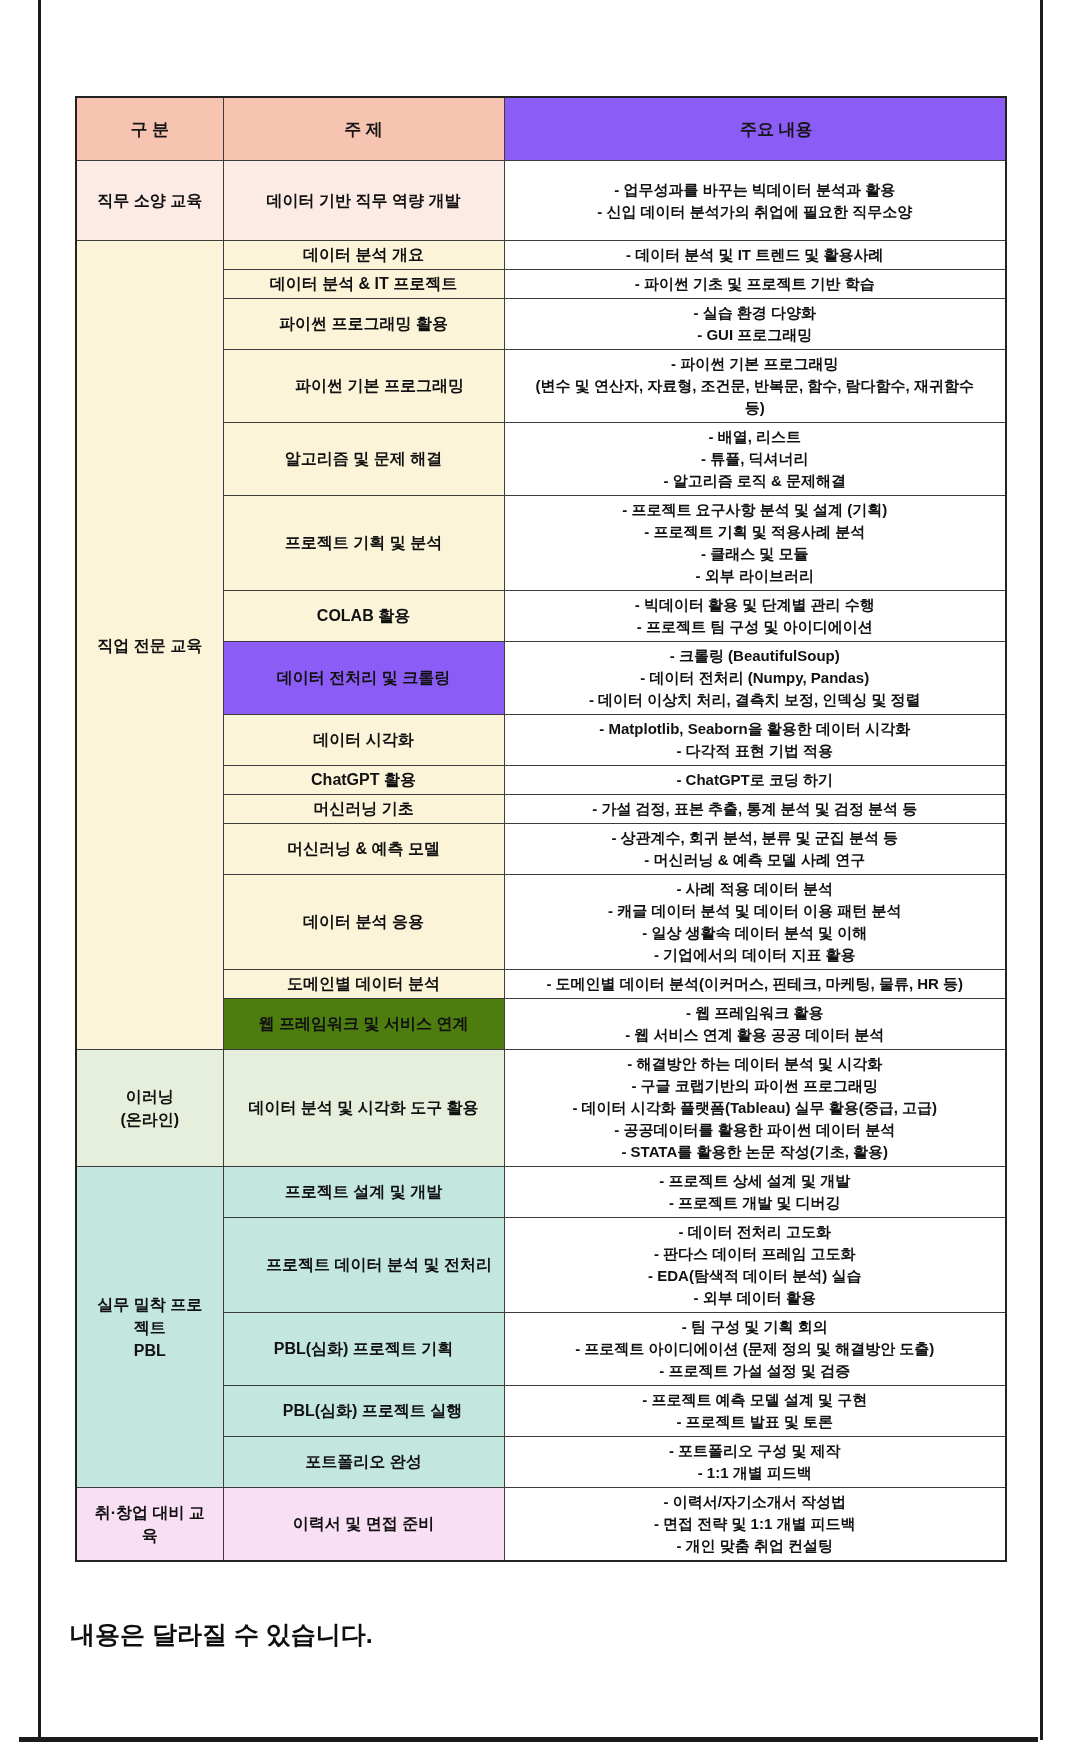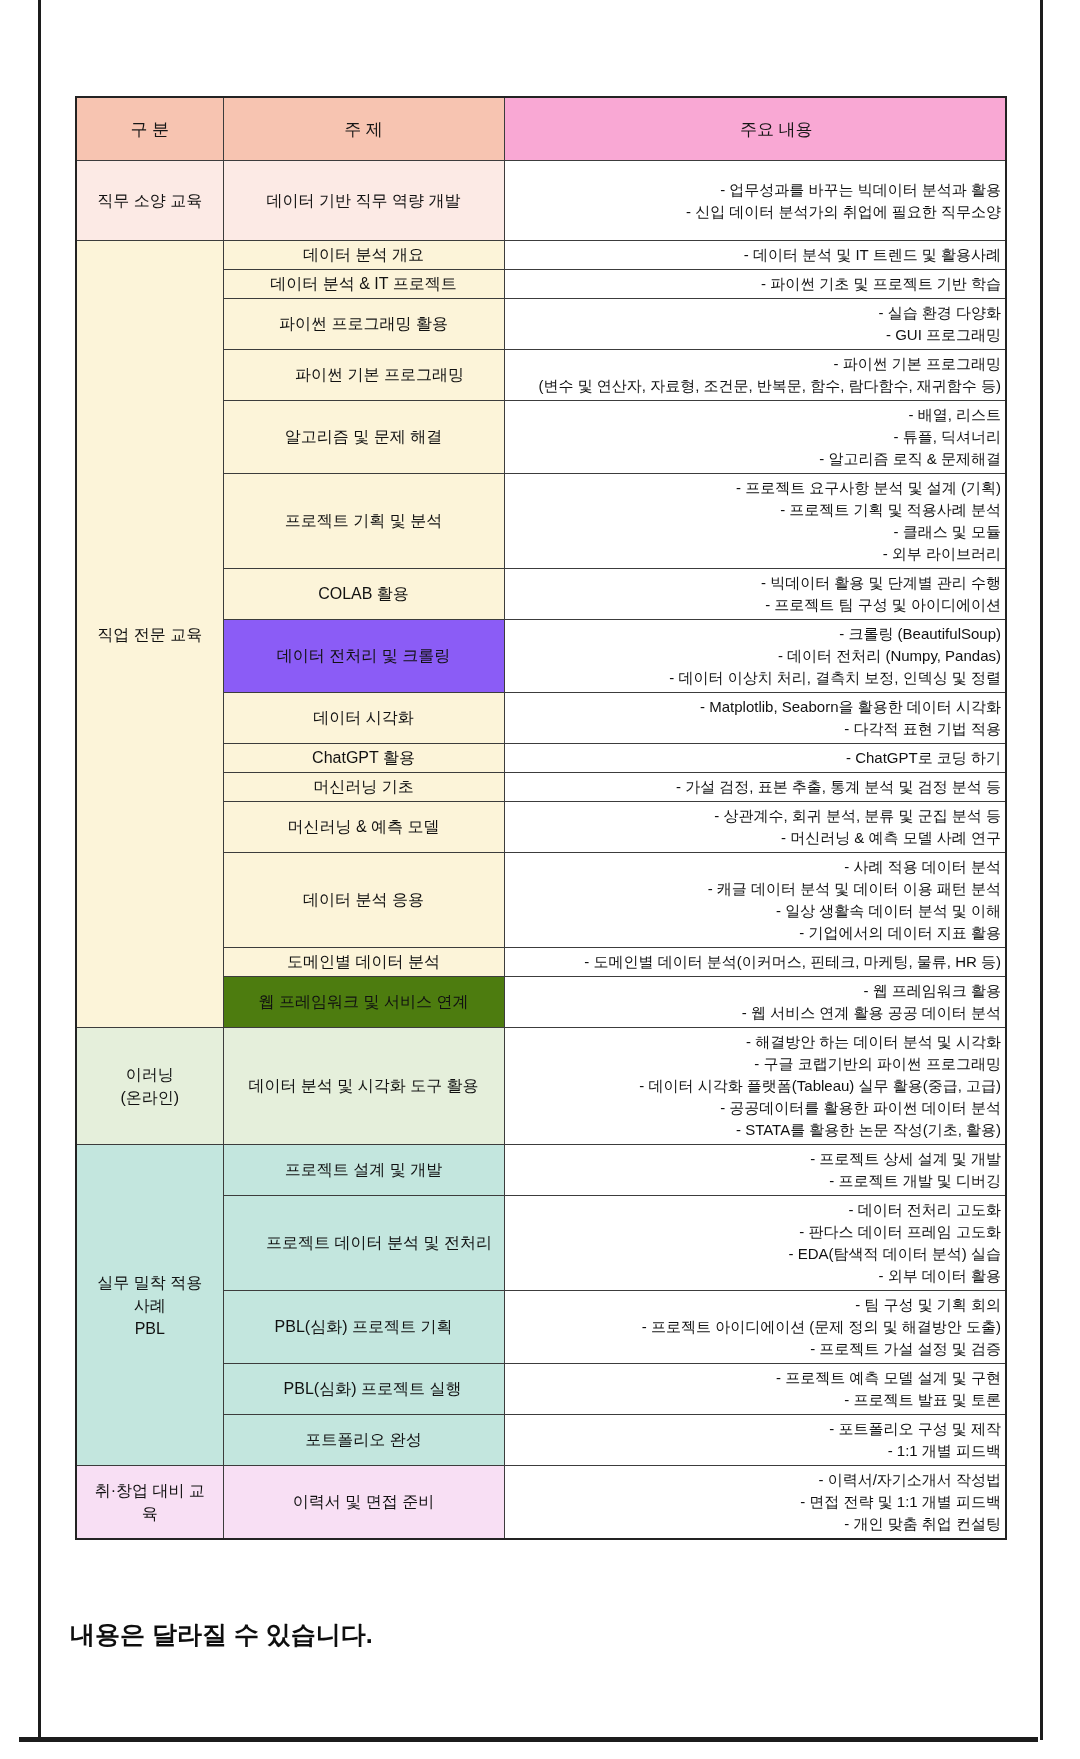--- a/index.html
+++ b/index.html
@@ -23,21 +23,21 @@
     position: absolute;
     left: 75px;
     top: 96px;
     width: 930px;
     border-collapse: collapse;
     table-layout: fixed;
     border: 2px solid #232323;
   }
   .curriculum th, .curriculum td {
     border: 1.5px solid #3c3c3c;
-    font-weight: 400;
+    font-weight: 700;
     vertical-align: middle;
   }
   .curriculum th {
     height: 60px;
     font-size: 17px;
     text-align: center;
     color: #161616;
   }
   td.cat {
     text-align: center;
@@ -48,22 +48,22 @@
   td.topic {
     text-align: center;
     font-size: 16px;
     line-height: 22px;
     padding: 3px 6px;
   }
   td.details {
     background: #ffffff;
     font-size: 15px;
     line-height: 22px;
-    padding: 3px 4px;
-    text-align: right;
+    padding: 3px 26px;
+    text-align: center;
   }
   .dline { white-space: normal; }
   tbody tr:first-child { height: 80px; }
 
   .footer-note {
     position: absolute;
     left: 70px;
     top: 1618px;
     font-size: 25px;
     font-weight: 700;
@@ -80,21 +80,21 @@
 <table class="curriculum">
   <colgroup>
     <col style="width:147px">
     <col style="width:281px">
     <col style="width:502px">
   </colgroup>
   <thead>
     <tr>
         <th style="background: rgb(247, 196, 177);">구 분</th>
         <th style="background: rgb(247, 196, 177);">주 제</th>
-        <th style="background: #f9a8d4; padding-left: 44px;">주요 내용</th>
+        <th style="background: #8b5cf6; padding-left: 44px;">주요 내용</th>
       </tr>
   </thead>
   <tbody>
       <tr>
         <td class="cat" rowspan="1" style="background: rgb(252, 234, 229);">
           <div>직무 소양 교육</div>
         </td>
         <td class="topic" style="background: rgb(252, 234, 229);">데이터 기반 직무 역량 개발</td>
         <td class="details">
           <div class="dline">- 업무성과를 바꾸는 빅데이터 분석과 활용</div>
@@ -219,21 +219,21 @@
         <td class="details">
           <div class="dline">- 해결방안 하는 데이터 분석 및 시각화</div>
           <div class="dline">- 구글 코랩기반의 파이썬 프로그래밍</div>
           <div class="dline">- 데이터 시각화 플랫폼(Tableau) 실무 활용(중급, 고급)</div>
           <div class="dline">- 공공데이터를 활용한 파이썬 데이터 분석</div>
           <div class="dline">- STATA를 활용한 논문 작성(기초, 활용)</div>
         </td>
       </tr>
       <tr>
         <td class="cat" rowspan="5" style="background: rgb(195, 230, 222);">
-          <div>실무 밀착 적용사례</div>
+          <div>실무 밀착 프로젝트</div>
           <div>PBL</div>
         </td>
         <td class="topic" style="background: rgb(195, 230, 222);">프로젝트 설계 및 개발</td>
         <td class="details">
           <div class="dline">- 프로젝트 상세 설계 및 개발</div>
           <div class="dline">- 프로젝트 개발 및 디버깅</div>
         </td>
       </tr>
       <tr>
         <td class="topic" style="background: rgb(195, 230, 222); padding-left: 37px;">프로젝트 데이터 분석 및 전처리</td>

